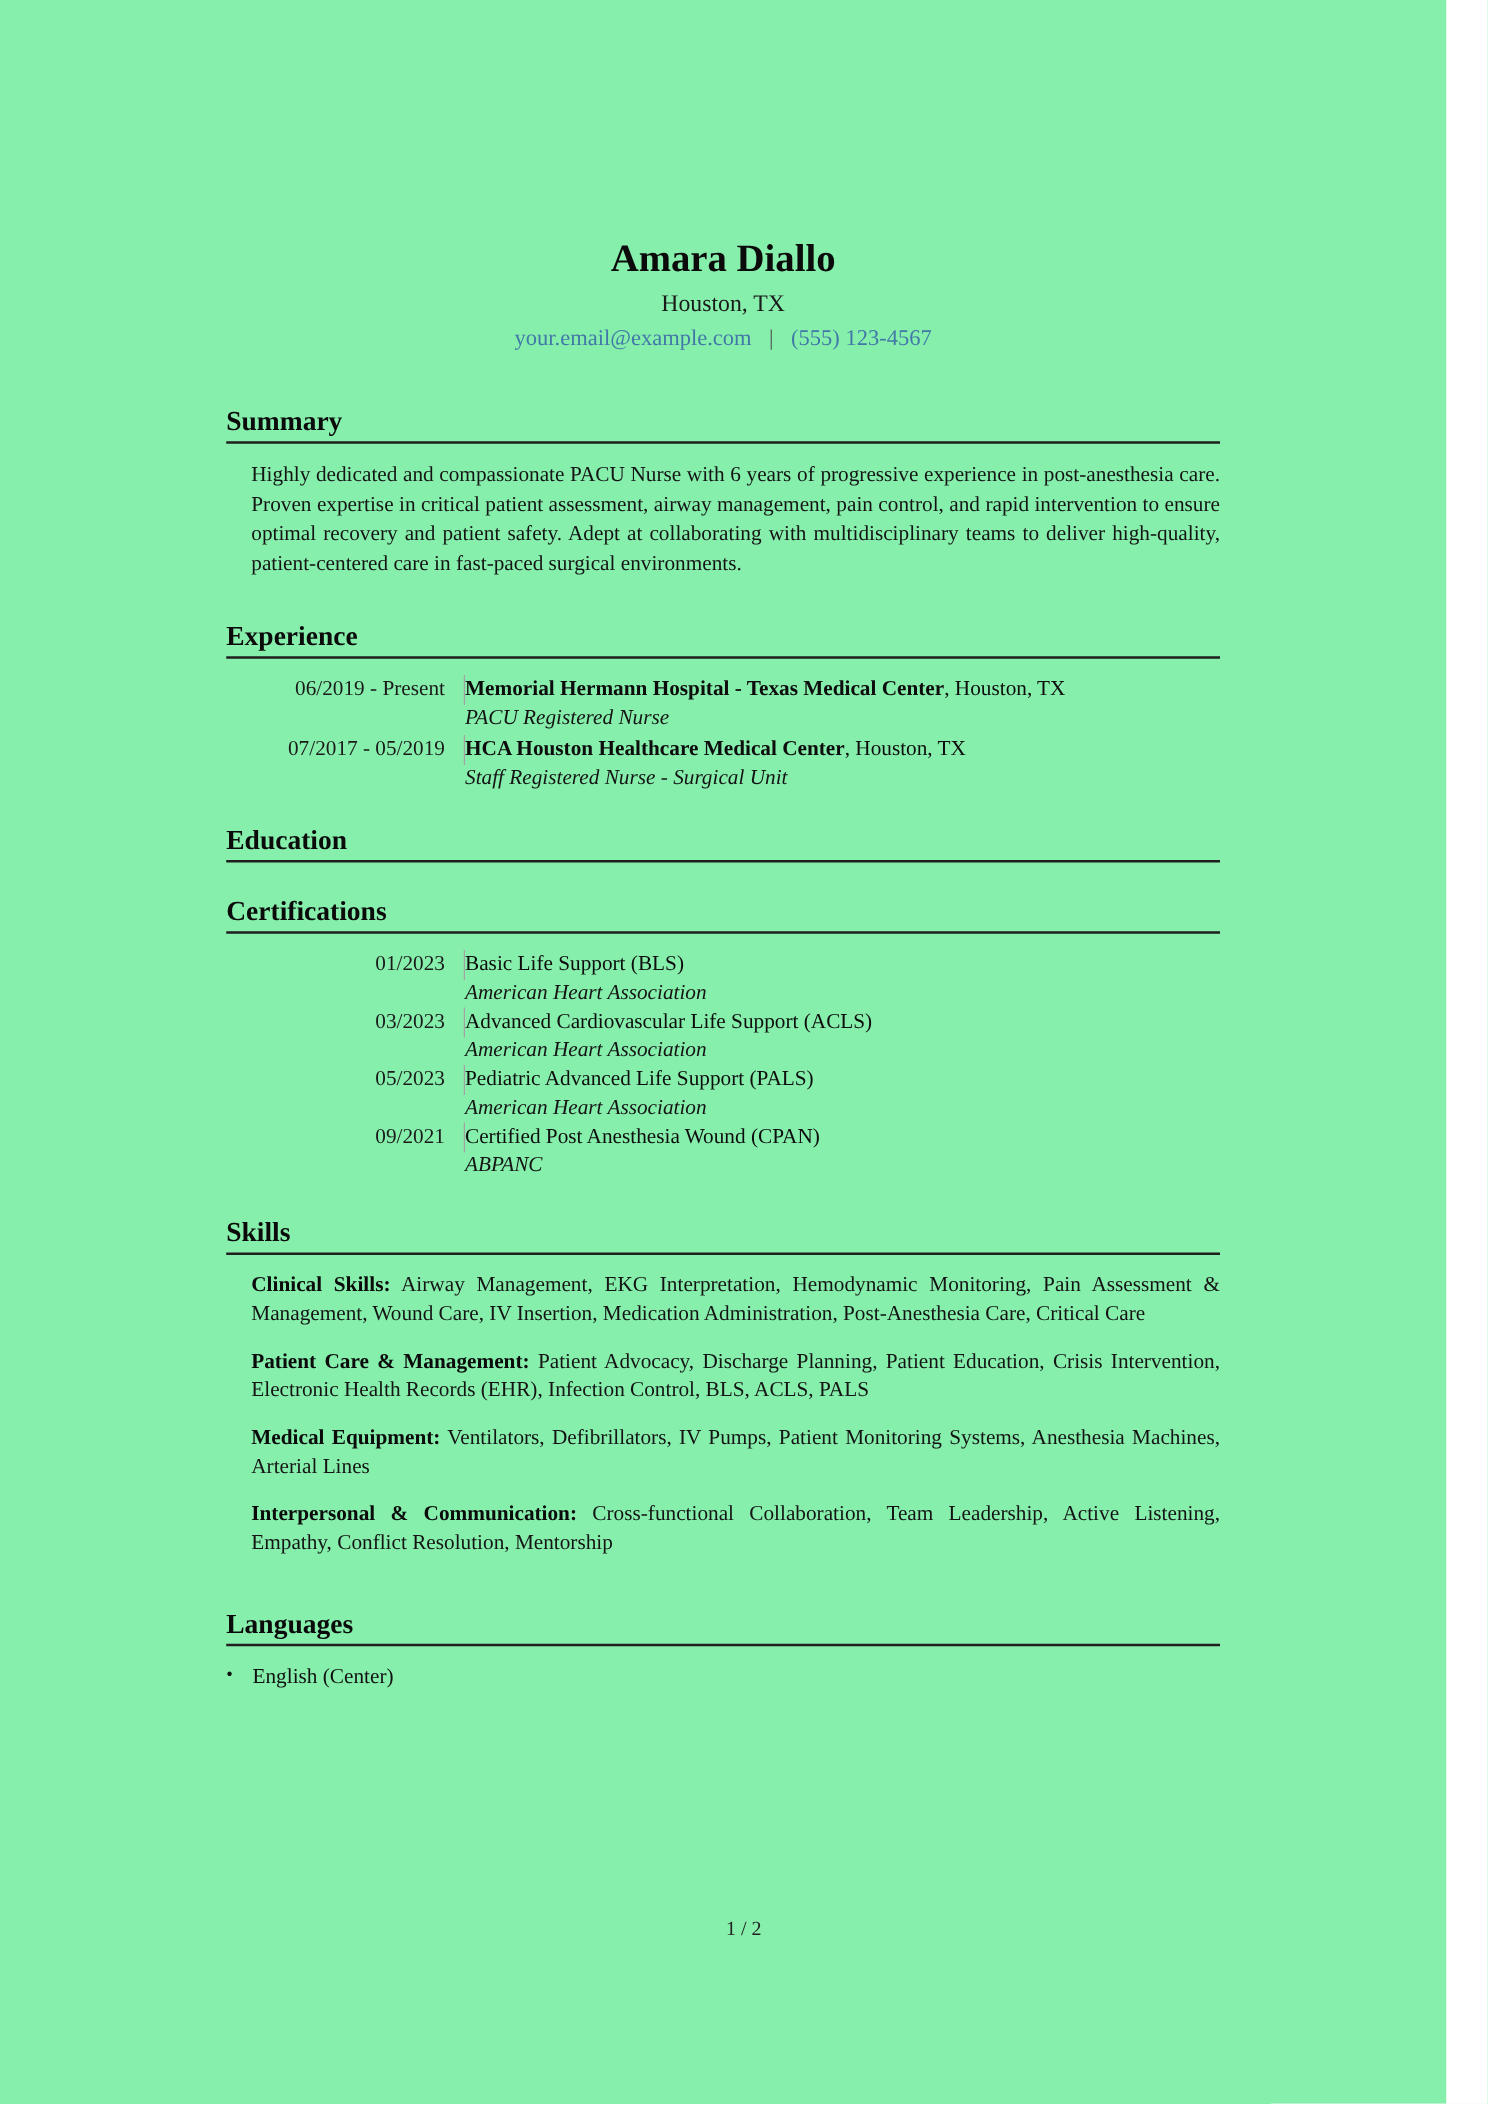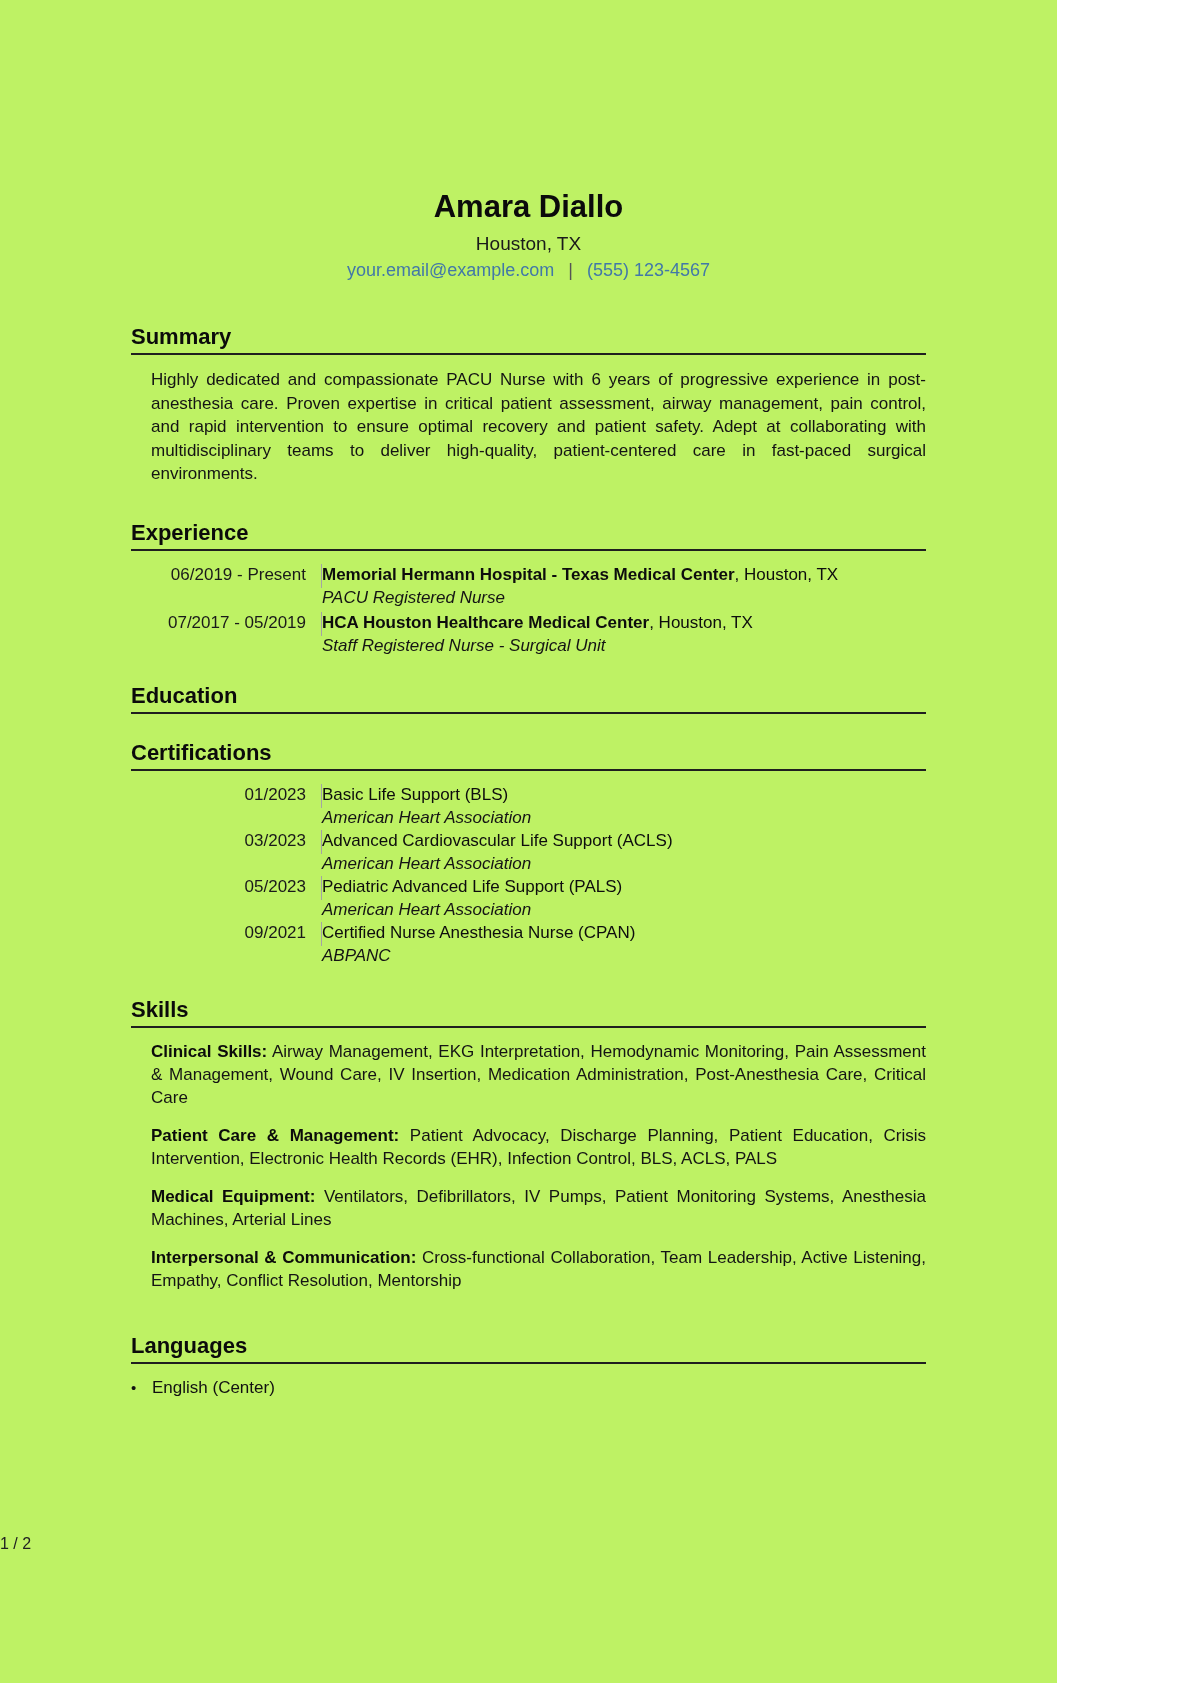--- a/index.html
+++ b/index.html
@@ -1,21 +1,21 @@
 <!DOCTYPE html>
 <html><head>
 <meta charset="utf-8">
 <style>
   html,body { margin:0; padding:0; background:#ffffff; }
   .page {
     position:relative;
-    width:1057px; height:1683px;
-    background:#bef264;
+    width:1157px; height:1683px;
+    background:#86efac;
     overflow:hidden;
-    font-family:Liberation Sans, sans-serif;
+    font-family:Liberation Serif, serif;
     color:#111111;
   }
   .doc { width:795px; margin:0 auto; padding-top:190px; }
 
   
   .hdr { text-align:center; }
   .hdr-name { font-size:31px; line-height:34px; font-weight:bold; color:#0b0b0b; }
   .hdr-loc  { font-size:19px; line-height:24px; margin-top:8px; color:#1a1a1a; }
   .hdr-contact { font-size:18px; line-height:23px; margin-top:3px; }
   .hdr-contact .link { color:#4278a8; text-decoration:none; }
@@ -58,21 +58,21 @@
     text-align:justify; color:#141414;
   }
   .skill-para b { color:#0b0b0b; }
 
   .lang-list { margin-top:12px; }
   .lang-item { display:flex; font-size:17px; line-height:23px; }
   .lang-bullet { flex:none; width:21px; font-size:15px; }
 
   .footer {
     position:absolute; top:1533px; left:0; width:1190px;
-    font-size:16px; line-height:22px; color:#222222;
+    text-align:center; font-size:16px; line-height:22px; color:#222222;
   }
 </style>
 </head>
 <body>
 
 <div class="page">
   <div class="doc">
 
     <div class="hdr">
       <div class="hdr-name">Amara Diallo</div>
@@ -137,21 +137,21 @@
           <div class="entry-sep"></div>
           <div class="entry-body">
             <div class="entry-title org">Pediatric Advanced Life Support (PALS)</div>
             <div class="entry-role">American Heart Association</div>
           </div>
         </div>
         <div class="entry" style="margin-bottom:0;">
           <div class="entry-date">09/2021</div>
           <div class="entry-sep"></div>
           <div class="entry-body">
-            <div class="entry-title org">Certified Nurse Anesthesia Nurse (CPAN)</div>
+            <div class="entry-title org">Certified Post Anesthesia Wound (CPAN)</div>
             <div class="entry-role">ABPANC</div>
           </div>
         </div>
       </div>
     </div>
 
     <div class="section sec-skills">
       <h2>Skills</h2>
       <div>
         <div class="skill-para"><b>Clinical Skills:</b><span> Airway Management, EKG Interpretation, Hemodynamic Monitoring, Pain Assessment &amp; Management, Wound Care, IV Insertion, Medication Administration, Post-Anesthesia Care, Critical Care</span></div>

